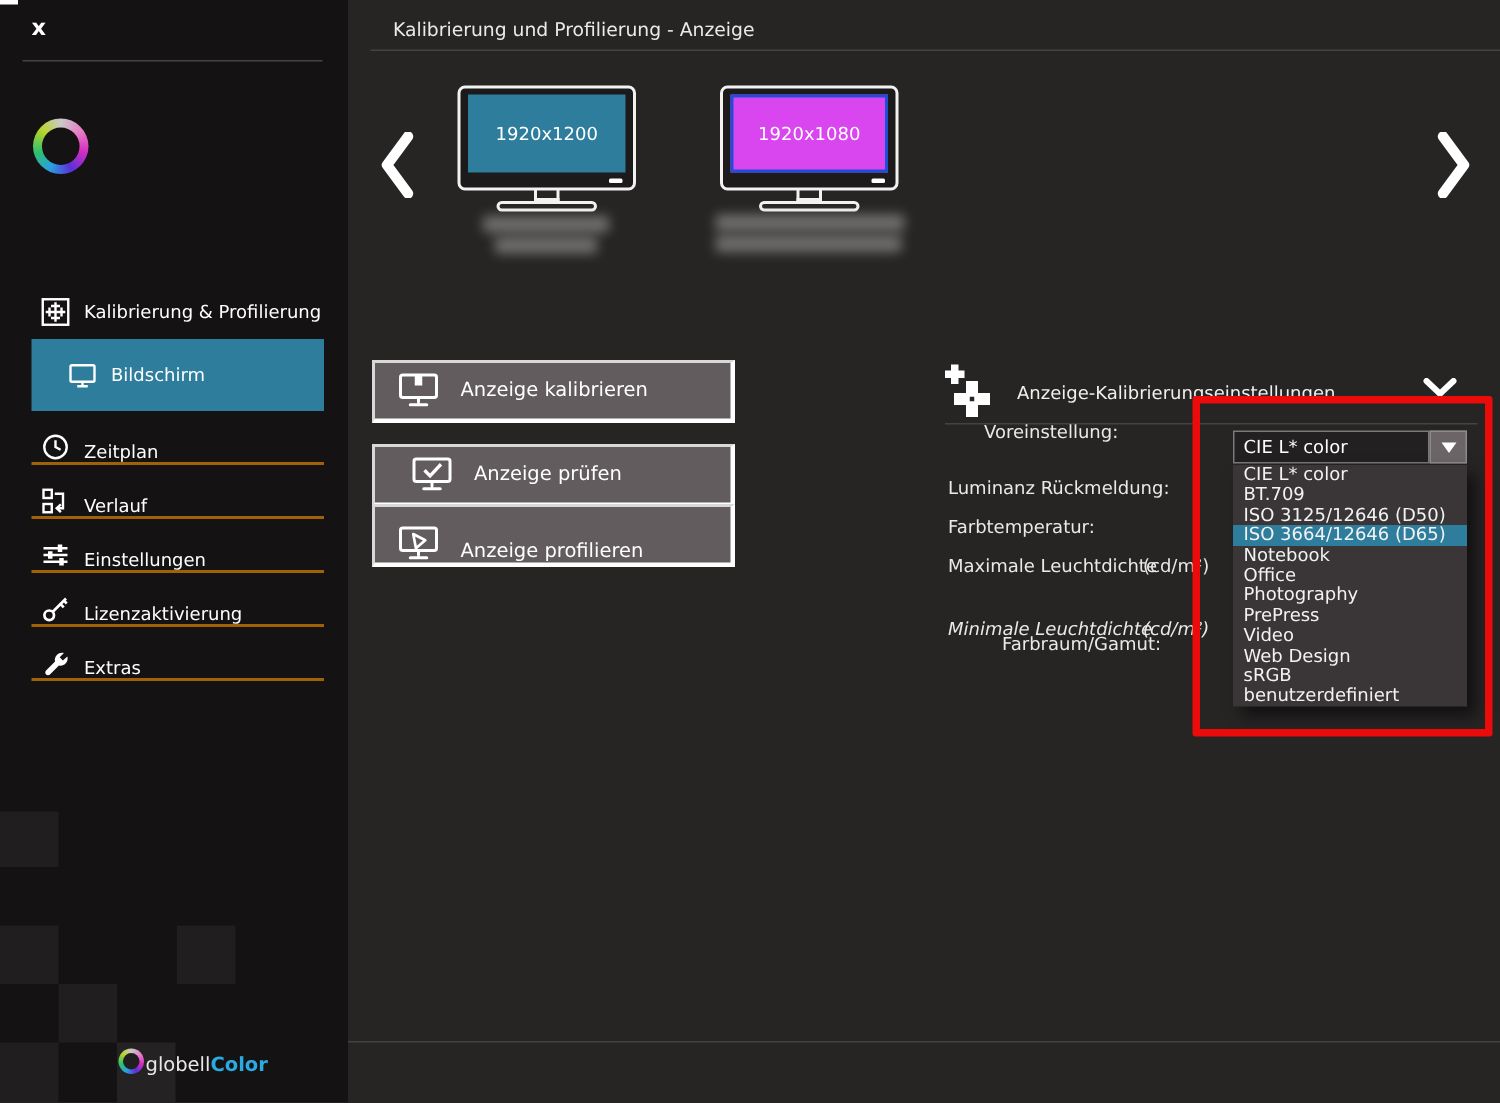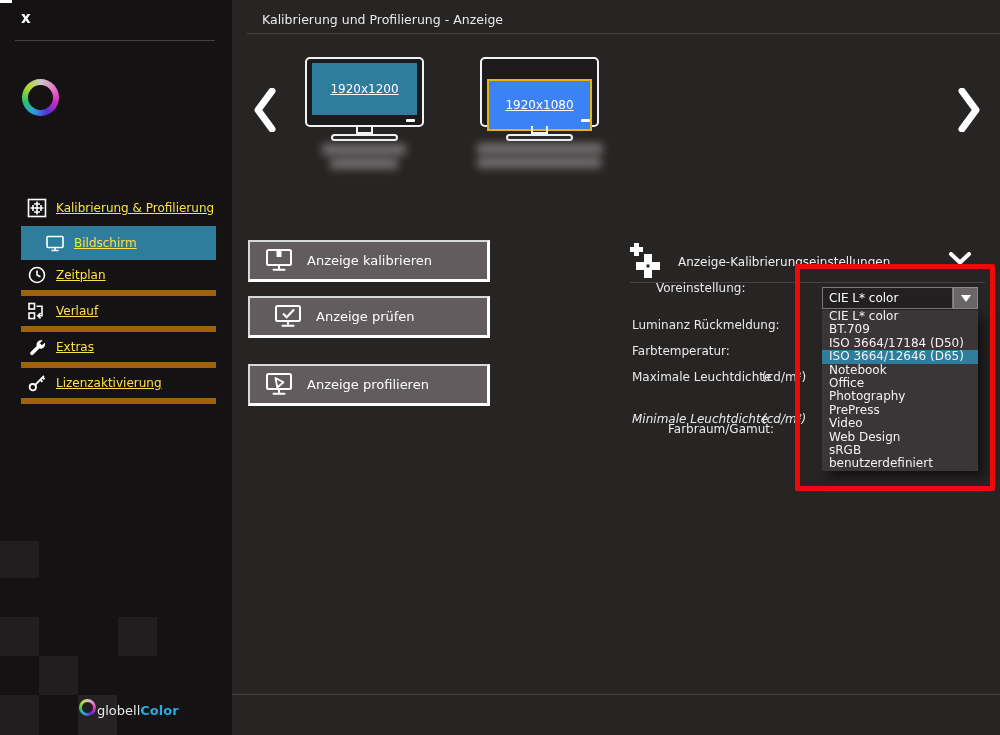--- a/index.html
+++ b/index.html
@@ -26,24 +26,24 @@
   .logo-ring::after { content:""; position:absolute; border-radius:50%; background:#151213;
     left:16%; top:16%; width:68%; height:68%; }
   #logo-main-ring { left:22px; top:79px; width:37px; height:37px; }
   #logo-main-text { position:absolute; left:47px; top:96px; font-size:25px; letter-spacing:0; }
   #logo-main-text .w { color:#f4f4f4; }
   #logo-main-text .c { color:#29abe2; font-weight:bold; }
 
   
   #menu { position:absolute; left:0; top:190px; width:232px; }
   .mi { height:36px; display:flex; align-items:center; padding-left:27px; cursor:pointer;
-        font-size:12px; color:#fde047;text-decoration:underline; }
+        font-size:12px; color:#ffffff; }
   .mi svg { flex:0 0 auto; margin-right:9px; }
-  .mi.divb { border-bottom:6px solid #a16207; margin-right:16px; margin-left:21px; padding-left:6px; }
-  .mi.sel { height:34px; margin-left:21px; width:195px; background:#2e7d9c; padding-left:24px; }
+  .mi.divb { border-bottom:2px solid #a16207; margin-right:16px; margin-left:21px; padding-left:6px;align-items:flex-end; }
+  .mi.sel { height:48px; margin-left:21px; width:195px; background:#2e7d9c; padding-left:24px; }
 
   
   .sq { position:absolute; background:rgba(255,255,255,0.05); }
 
   
   #logo-foot-ring { left:79px; top:699px; width:17px; height:17px; }
   #logo-foot-ring::after { background:#211e1f; }
   #logo-foot-text { position:absolute; left:97px; top:703px; font-size:13px; }
   #logo-foot-text .w { color:#e8e8e8; }
   #logo-foot-text .c { color:#29abe2; font-weight:bold; }
@@ -54,23 +54,23 @@
   #main-top-div { left:15px; top:33px; width:753px; }
   #footer-div { left:0px; top:694px; width:768px; }
 
   .nav-chev { position:absolute; cursor:pointer; }
   #prev-chev { left:20px; top:88px; }
   #next-chev { left:726px; top:88px; }
 
   .bezel { position:absolute; width:119px; height:70px; border:2px solid #f2f2f2; border-radius:5px;
            background:#1d1a1b; cursor:pointer; }
   .screen { position:absolute; left:5px; top:4px; width:105px; height:52px;
-            display:flex; align-items:center; justify-content:center; font-size:12px; color:#fff;text-decoration:underline; }
+            display:flex; align-items:center; justify-content:center; font-size:12px; color:#fff; }
   .screen.on { background:#2e7d9c; }
-  .screen.off { border:2px solid #eab308; background:#3b82f6;margin-top:16px; }
+  .screen.off { border:2px solid #1d4ed8; background:#d946ef; }
   .led { position:absolute; right:7px; bottom:3px; width:9px; height:3px; background:#fff; border-radius:1px; }
   .neck { position:absolute; width:17px; height:8px; border:2px solid #f2f2f2; border-top:none; }
   .mbase { position:absolute; width:67px; height:7px; border:2px solid #f2f2f2; border-radius:4px; }
   .blurbar { position:absolute; height:11px; background:#aeacac; opacity:.55; filter:blur(4px); border-radius:2px; }
 
   .action-btn { position:absolute; left:16px; width:242px; height:42px; background:#625c5f;
       border:2px solid #d8d8d8; border-right:3px solid #ffffff; border-bottom:3px solid #ffffff;
       display:flex; align-items:center; padding-left:15px; gap:14px;
       color:#fff; font-size:13px; cursor:pointer; }
 
@@ -136,31 +136,40 @@
     <div class="mi divb">
       <svg width="20" height="20" viewBox="0 0 20 20" fill="none" stroke="#fff" stroke-width="1.6">
         <rect x="2" y="2.5" width="5.5" height="5.5"></rect>
         <rect x="2" y="12" width="5.5" height="5.5"></rect>
         <path d="M9.5 5.2H15v9.6h-3.5"></path>
         <path d="M13.6 12.2l-2.8 2.6 2.8 2.6"></path>
       </svg>
       <span>Verlauf</span>
     </div>
     <div class="mi divb">
-      <svg width="20" height="20" viewBox="0 0 20 20">
-        <path fill="#fff" d="M17.9 5.7c.5 1.6.1 3.4-1.2 4.7-1.2 1.2-2.9 1.6-4.4 1.2l-6 6c-.7.7-1.9.7-2.6 0-.7-.7-.7-1.9 0-2.6l6-6c-.4-1.5 0-3.2 1.2-4.4 1.3-1.3 3.1-1.7 4.7-1.2l-2.8 2.8 2.1 2.1 3-2.6z"></path>
-      </svg>
-      <span>Extras</span>
+      <svg width="20" height="20" viewBox="0 0 20 20" fill="none" stroke="#fff" stroke-width="1.6">
+        <path d="M2 5.5h16M2 10h16M2 14.5h16"></path>
+        <rect x="11.5" y="3" width="3" height="5" fill="#fff" stroke="none"></rect>
+        <rect x="5" y="7.5" width="3" height="5" fill="#fff" stroke="none"></rect>
+        <rect x="12.5" y="12" width="3" height="5" fill="#fff" stroke="none"></rect>
+      </svg>
+      <span>Einstellungen</span>
     </div>
     <div class="mi divb">
       <svg width="20" height="20" viewBox="0 0 20 20" fill="none" stroke="#fff" stroke-width="1.8">
         <circle cx="5.8" cy="14.2" r="3.2"></circle>
         <path d="M8.2 11.8 17 3M13.3 6.7l2.2 2.2M15.6 4.4l1.9 1.9"></path>
       </svg>
       <span>Lizenzaktivierung</span>
+    </div>
+    <div class="mi divb">
+      <svg width="20" height="20" viewBox="0 0 20 20">
+        <path fill="#fff" d="M17.9 5.7c.5 1.6.1 3.4-1.2 4.7-1.2 1.2-2.9 1.6-4.4 1.2l-6 6c-.7.7-1.9.7-2.6 0-.7-.7-.7-1.9 0-2.6l6-6c-.4-1.5 0-3.2 1.2-4.4 1.3-1.3 3.1-1.7 4.7-1.2l-2.8 2.8 2.1 2.1 3-2.6z"></path>
+      </svg>
+      <span>Extras</span>
     </div>
   </div>
 
   <div class="sq" style="left:0;top:541px;width:39px;height:37px;"></div>
   <div class="sq" style="left:0;top:617px;width:39px;height:39px;"></div>
   <div class="sq" style="left:118px;top:617px;width:39px;height:39px;"></div>
   <div class="sq" style="left:39px;top:656px;width:39px;height:39px;"></div>
   <div class="sq" style="left:0;top:695px;width:39px;height:40px;"></div>
   <div class="sq" style="left:78px;top:695px;width:39px;height:40px;background:rgba(255,255,255,0.07);"></div>
 
@@ -211,21 +220,21 @@
     <span>Anzeige kalibrieren</span>
   </div>
   <div class="action-btn" style="top:296px;padding-left:24px;">
     <svg width="28" height="25" viewBox="0 0 28 25" fill="none" stroke="#fff" stroke-width="2">
       <rect x="2" y="2" width="24" height="15" rx="1.5"></rect>
       <path d="M9 9.5l3.7 3.7L20 5.5" stroke-width="2.2"></path>
       <path d="M14 17v3M8.5 21.8h11" stroke-linecap="round"></path>
     </svg>
     <span>Anzeige prüfen</span>
   </div>
-  <div class="action-btn" style="top:364px;">
+  <div class="action-btn" style="top:336px;align-items:flex-end;">
     <svg width="28" height="25" viewBox="0 0 28 25" fill="none" stroke="#fff" stroke-width="2">
       <rect x="2" y="2" width="24" height="15" rx="1.5"></rect>
       <path d="M10.5 6l8 4.2-6.2 5.3z" stroke-width="1.8" stroke-linejoin="round"></path>
       <path d="M14 17v3M8.5 21.8h11" stroke-linecap="round"></path>
     </svg>
     <span>Anzeige profilieren</span>
   </div>
 
   <div id="panel-icon">
     <svg width="36" height="38" viewBox="0 0 36 38">
@@ -249,21 +258,21 @@
   <div class="frow" style="top:412px;font-style:italic;"><span>Minimale Leuchtdichte</span><span class="unit">(cd/m²)</span></div>
   <div class="frow" style="top:422px;margin-left:36px;"><span>Farbraum/Gamut:</span><span class="unit"></span></div>
 
   <div id="preset-field">CIE L* color</div>
   <div id="preset-btn">
       <div class="tri"></div>
     </div>
   <div id="preset-list">
     <div class="opt">CIE L* color</div>
     <div class="opt">BT.709</div>
-    <div class="opt">ISO 3664/17184 (D50)</div>
+    <div class="opt">ISO 3125/12646 (D50)</div>
     <div class="opt hl">ISO 3664/12646 (D65)</div>
     <div class="opt">Notebook</div>
     <div class="opt">Office</div>
     <div class="opt">Photography</div>
     <div class="opt">PrePress</div>
     <div class="opt">Video</div>
     <div class="opt">Web Design</div>
     <div class="opt">sRGB</div>
     <div class="opt">benutzerdefiniert</div>
   </div>

